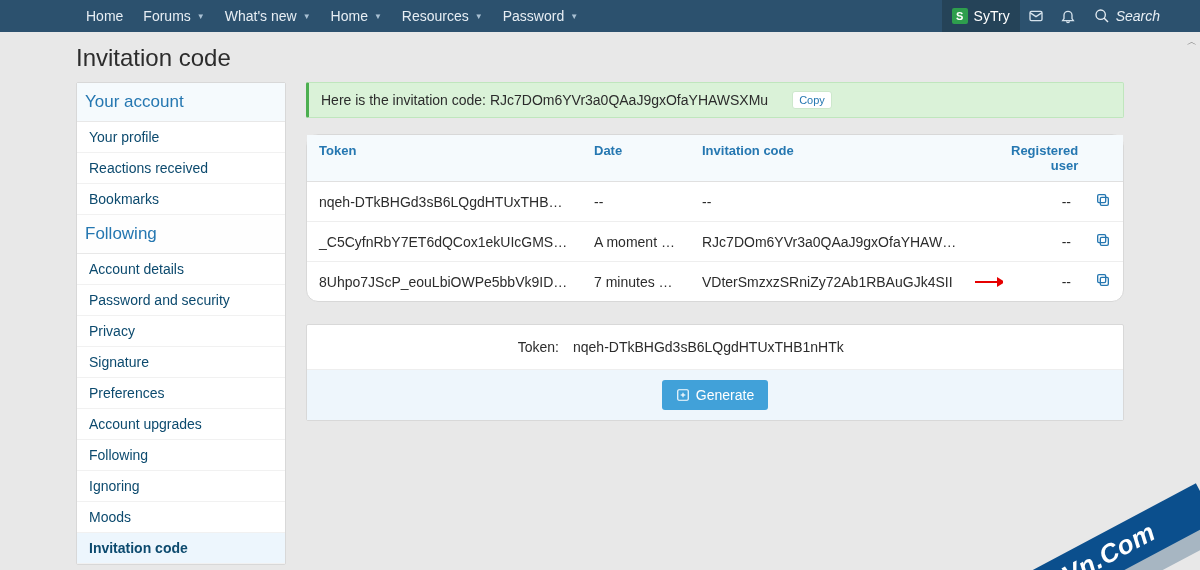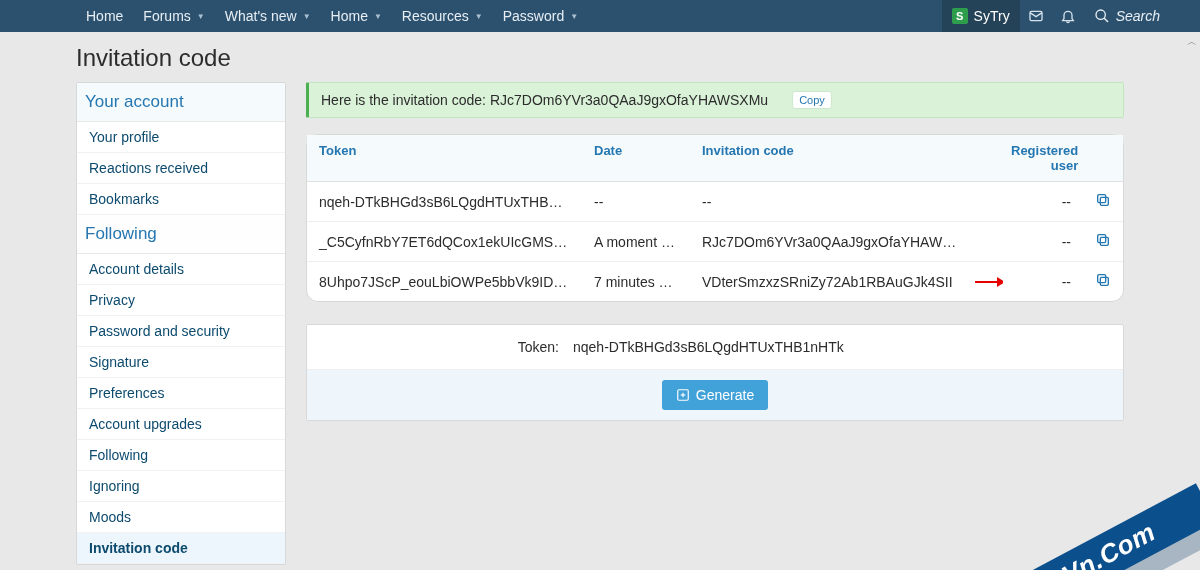--- a/index.html
+++ b/index.html
@@ -215,22 +215,22 @@
   <div class="layout">
 
     <aside class="sidebar">
       <div class="side-head">Your account</div>
       <div class="side-item">Your profile</div>
       <div class="side-item">Reactions received</div>
       <div class="side-item">Bookmarks</div>
 
       <div class="side-head light">Following</div>
       <div class="side-item">Account details</div>
+      <div class="side-item">Password and security</div>
       <div class="side-item">Privacy</div>
-      <div class="side-item">Password and security</div>
       <div class="side-item">Signature</div>
       <div class="side-item">Preferences</div>
       <div class="side-item">Account upgrades</div>
       <div class="side-item">Following</div>
       <div class="side-item">Ignoring</div>
       <div class="side-item">Moods</div>
       <div class="side-item active">Invitation code</div>
     </aside>
 
     <main class="main">

